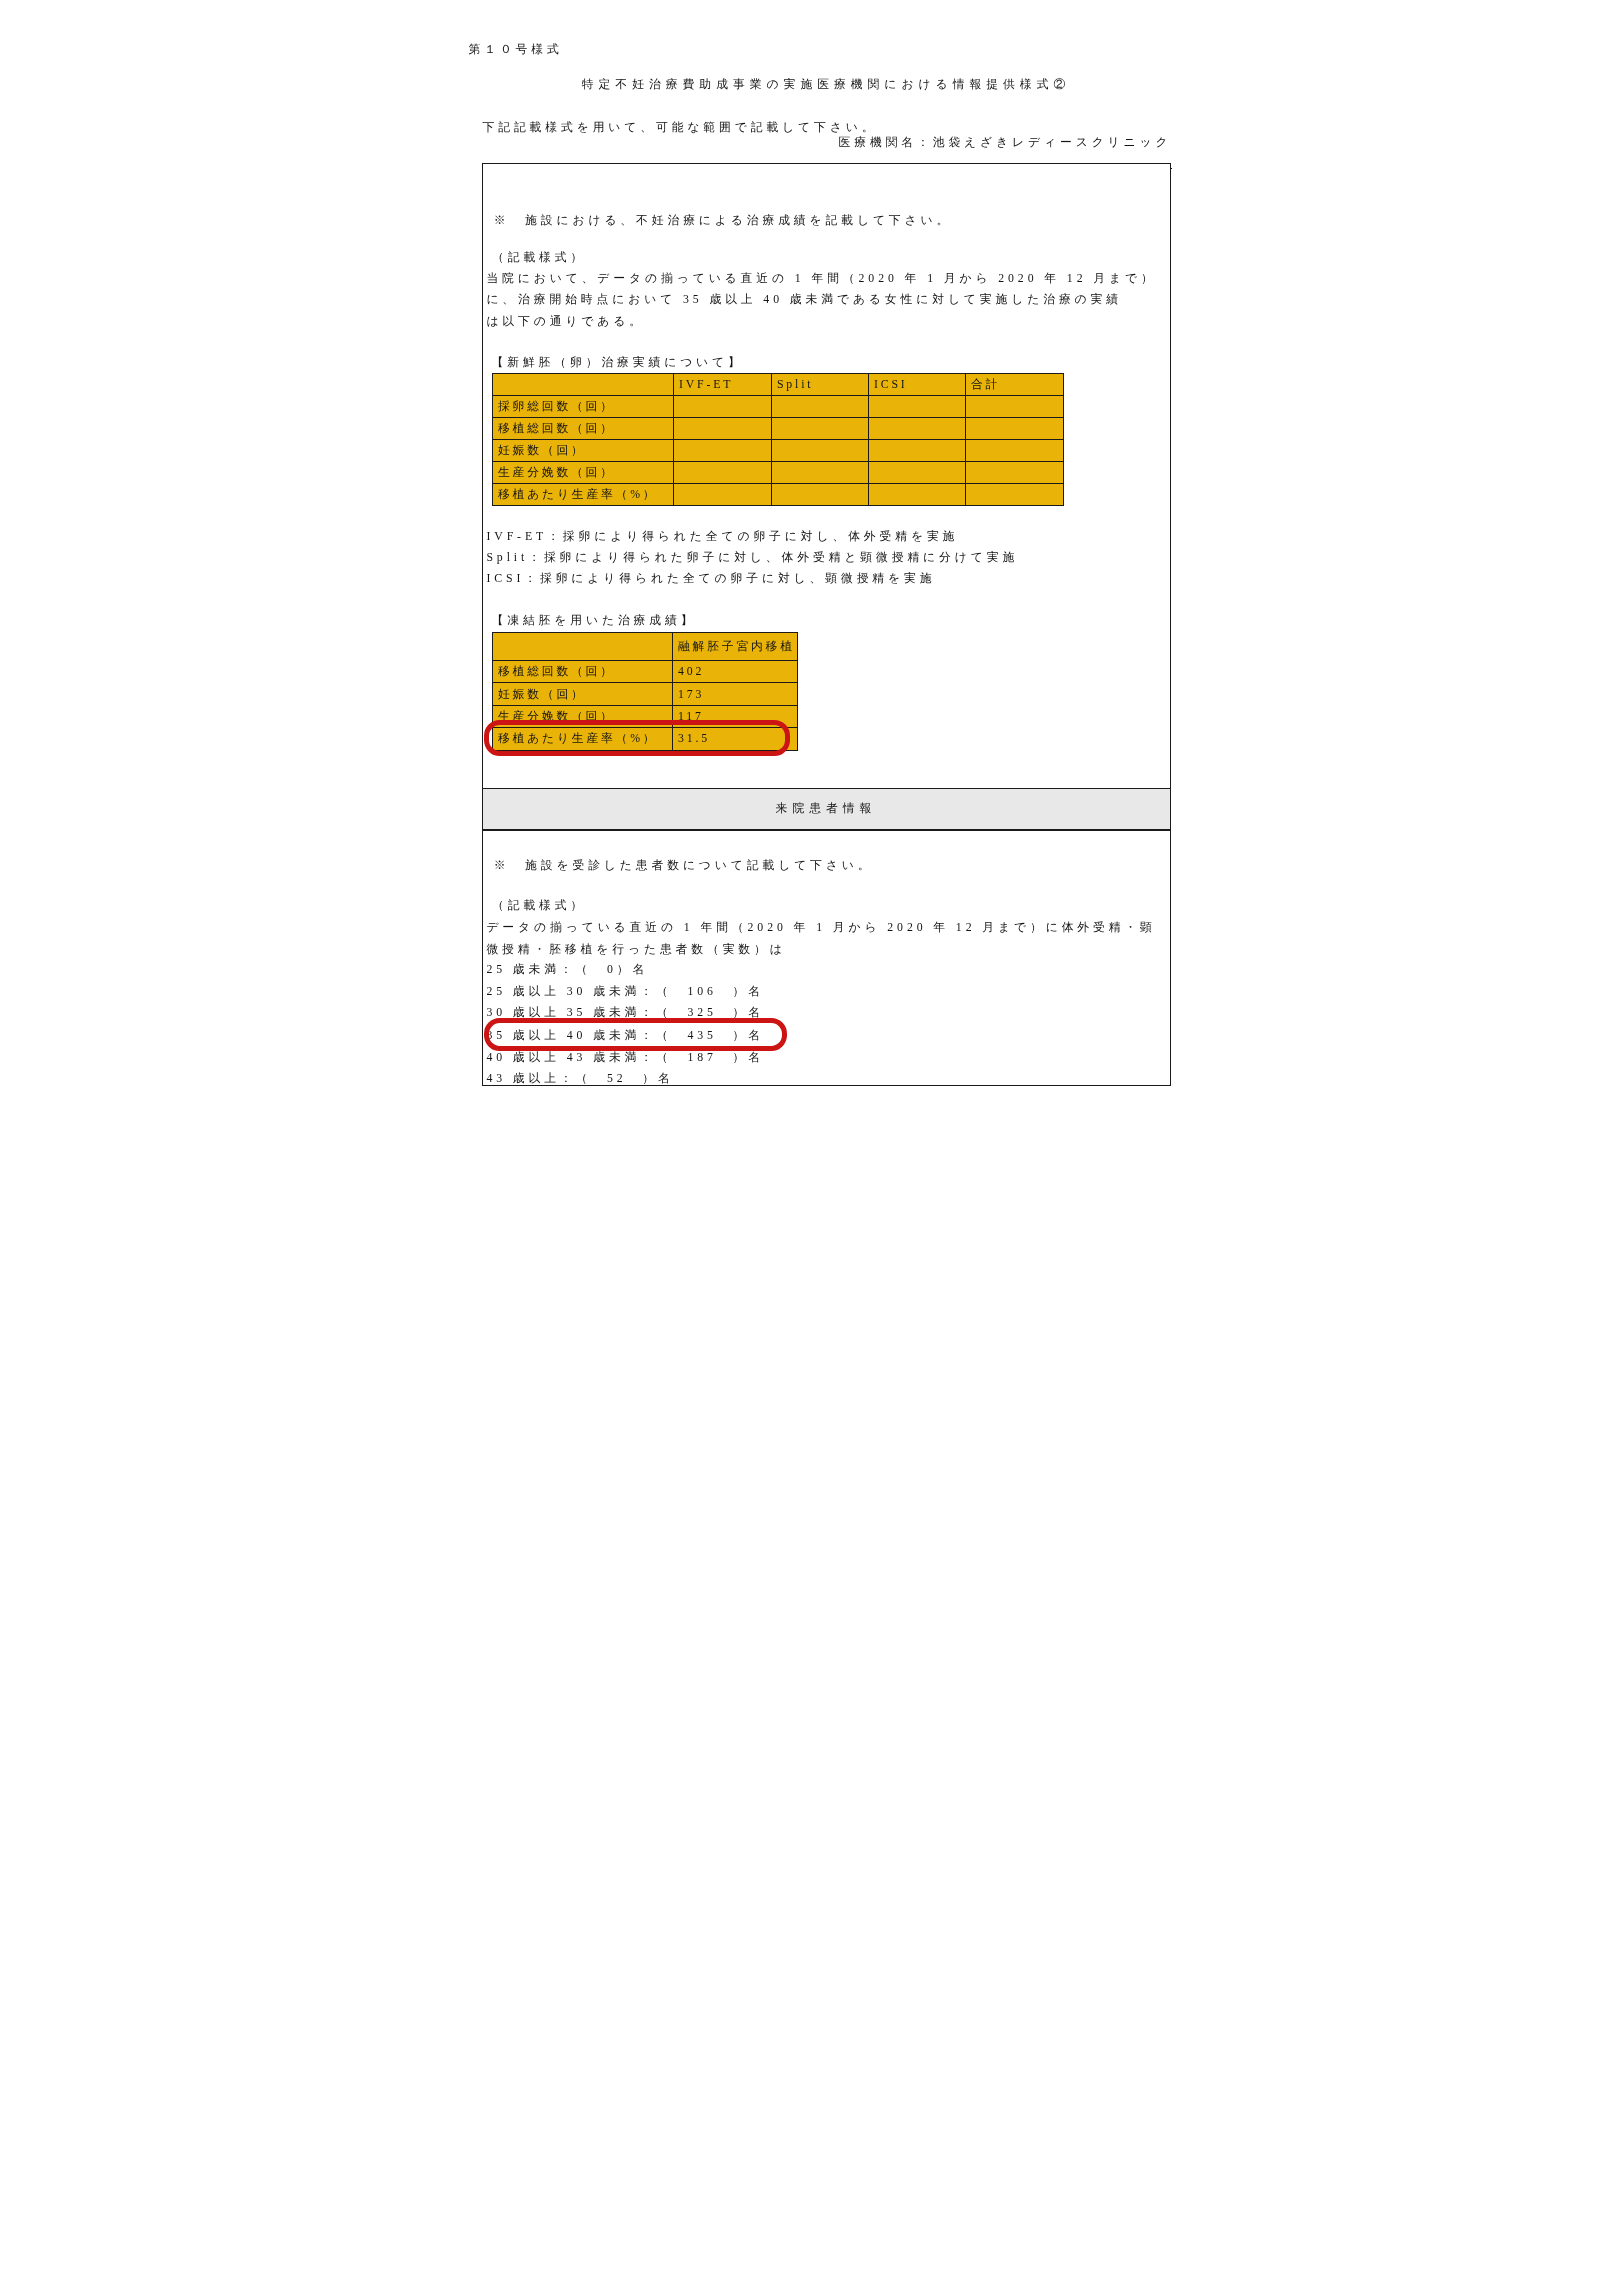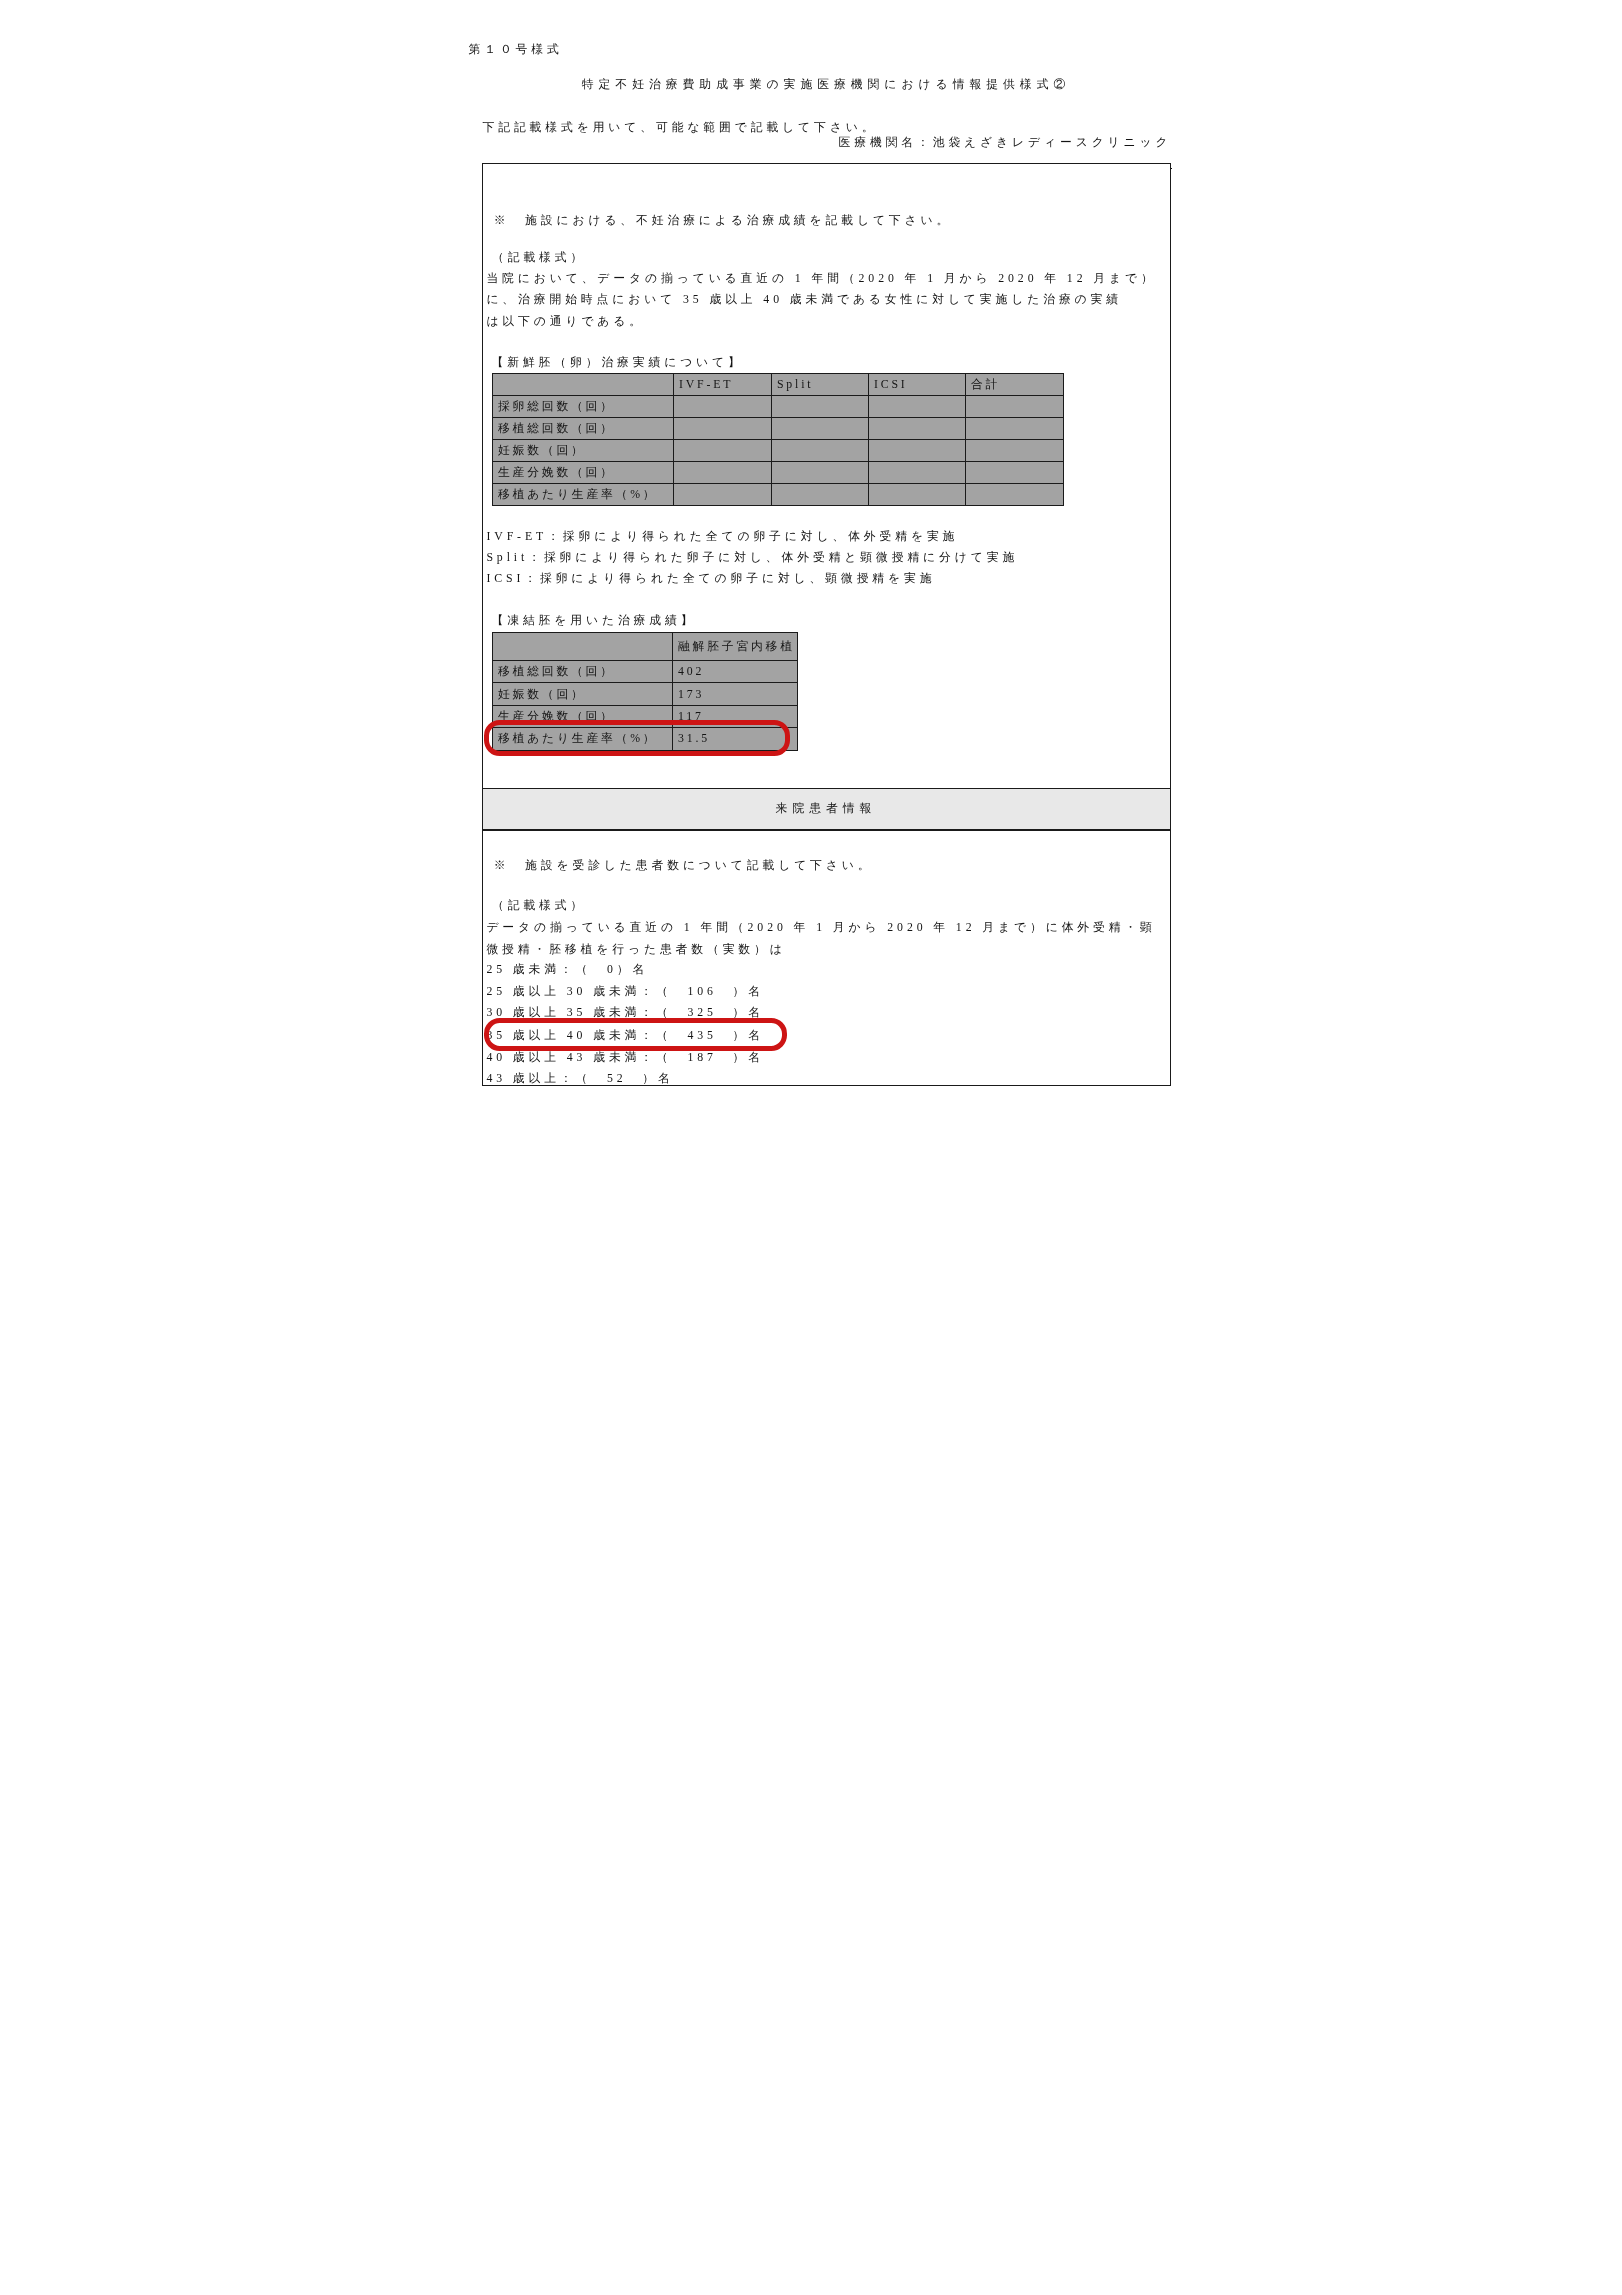--- a/index.html
+++ b/index.html
@@ -13,21 +13,21 @@
   .title { letter-spacing:5px; }
   .underline { border-bottom:1.1px solid #141414; padding-bottom:18px; }
   .box {
     border:1.7px solid #1a1a1a; box-sizing:border-box; background:#ffffff;
   }
   .bar {
     position:absolute; left:0; right:0; height:40px; background:#e8e8e8;
     border-bottom:2.2px solid #1a1a1a; display:flex; align-items:center; justify-content:center;
     font-size:11.8px; letter-spacing:5px;
   }
-  table.grid { border-collapse:collapse; table-layout:fixed; border:1.7px solid #1a1a1a; background:#a3a3a3; }
+  table.grid { border-collapse:collapse; table-layout:fixed; border:1.7px solid #1a1a1a; background:#eab308; }
   table.grid td {
     border:1.1px solid #1a1a1a; font-size:11.8px; letter-spacing:2.8px;
     padding:0 2.2px 0 5px; vertical-align:middle; white-space:nowrap; line-height:1.1;
     font-weight:normal; text-align:left;
   }
   .ring {
     border:5.6px solid #cd1414; border-radius:15.7px; box-sizing:border-box;
     background:transparent; pointer-events:none;
   }
 </style>

